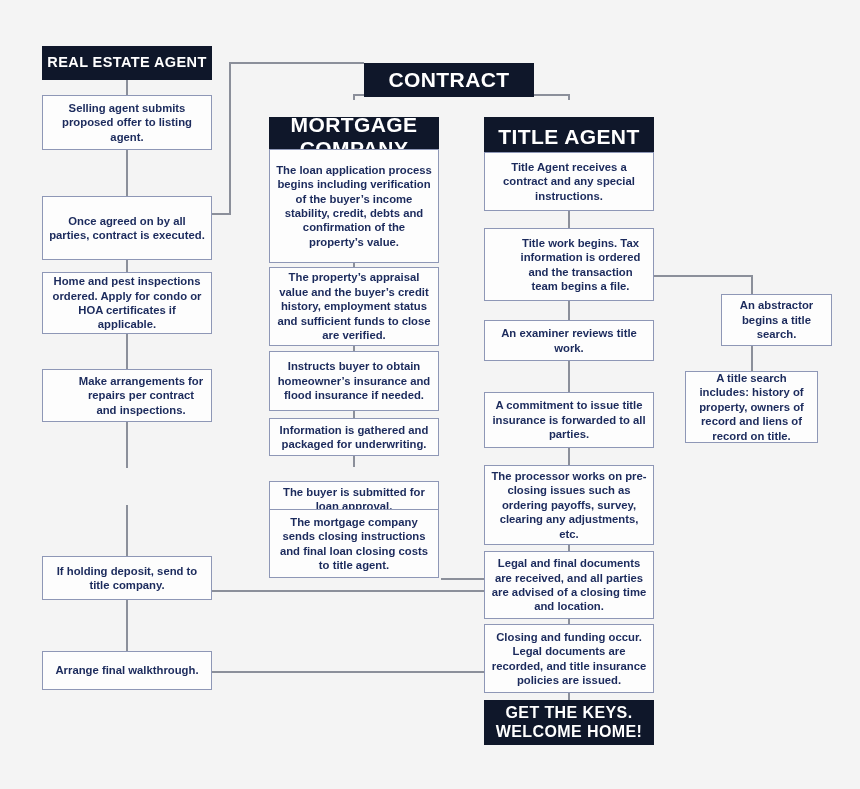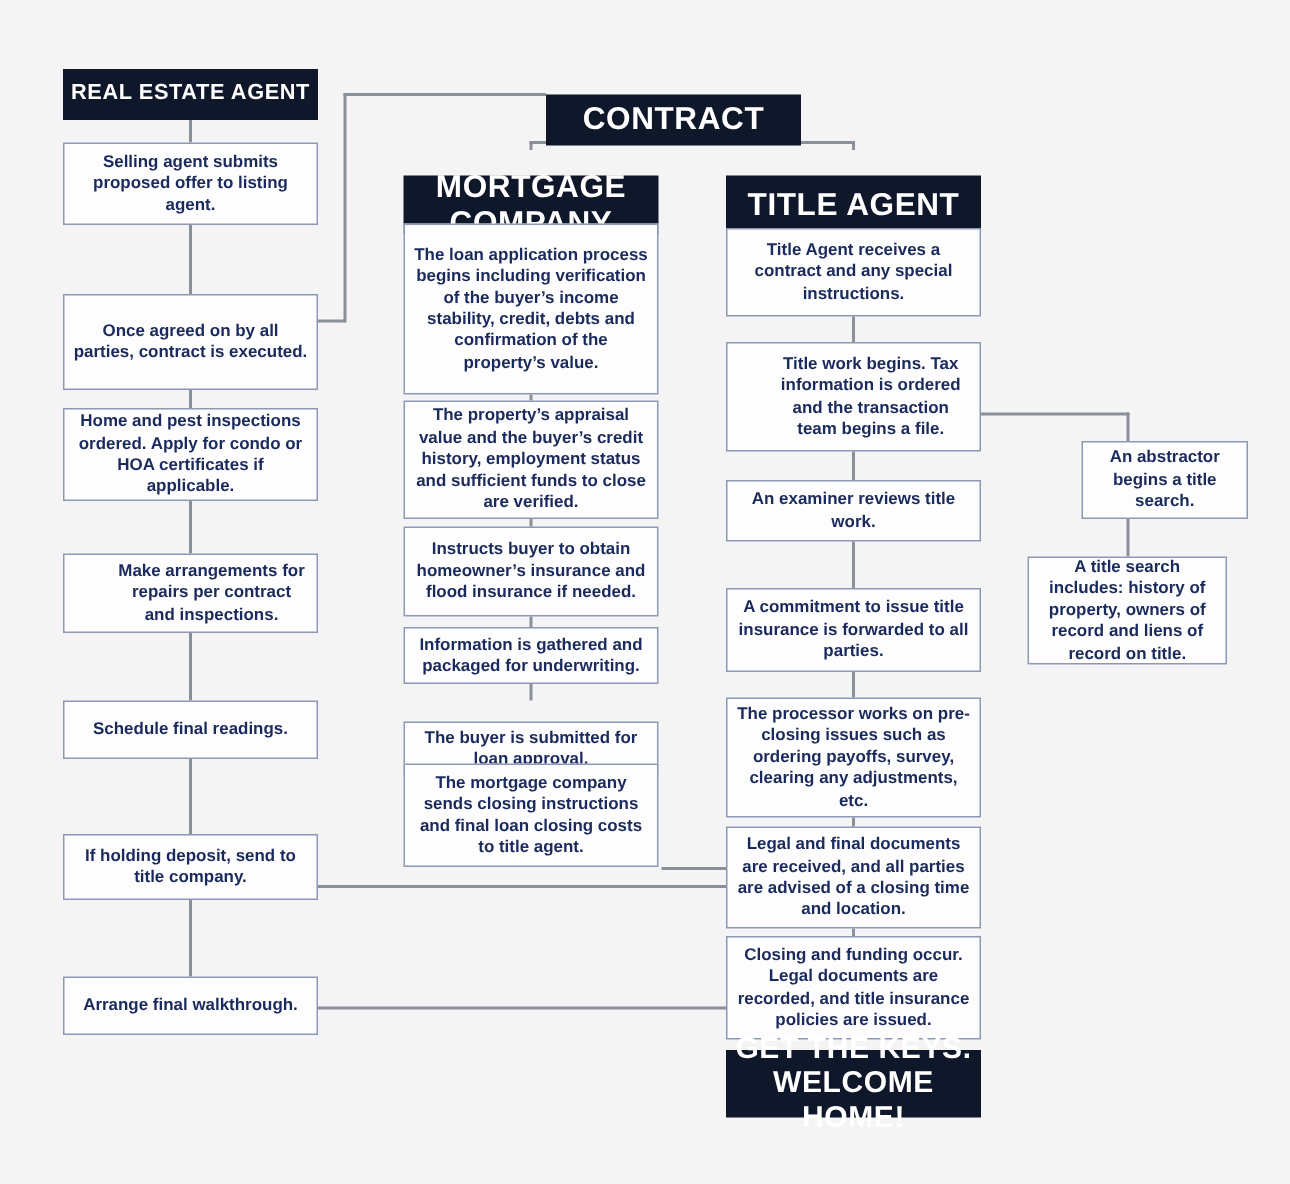--- a/index.html
+++ b/index.html
@@ -33,21 +33,21 @@
     display: flex;
     align-items: center;
     justify-content: center;
     text-align: center;
     font-weight: bold;
     letter-spacing: .4px;
     line-height: 1.1;
   }
   .hdr.h1 { font-size: 14.5px; }
   .hdr.h2 { font-size: 21px; margin-top: 17px; }
-  .hdr.keys { font-size: 20px; line-height: 1.15; }
+  .hdr.keys { font-size: 16px; line-height: 1.15; }
 
   
   .box {
     position: absolute;
     background: #fdfdfd;
     border: 1px solid #8e97b6;
     color: #1b2a5c;
     display: flex;
     align-items: center;
     justify-content: center;
@@ -129,23 +129,20 @@
   </div>
   <div class="box" style="left:42px; top:196px; width:170px; height:64px;">
     <span>Once agreed on by all parties, contract is executed.</span>
   </div>
   <div class="box" style="left:42px; top:272px; width:170px; height:62px;">
     <span>Home and pest inspections ordered. Apply for condo or HOA certificates if applicable.</span>
   </div>
   <div class="box" style="left:42px; top:369px; width:170px; height:53px;padding-left:34px;">
     <span>Make arrangements for repairs per contract and inspections.</span>
   </div>
-  <div class="box" style="left:42px; top:467px; width:170px; height:39px;">
-    <span>Schedule final readings.</span>
-  </div>
   <div class="box" style="left:42px; top:556px; width:170px; height:44px;">
     <span>If holding deposit, send to title company.</span>
   </div>
   <div class="box" style="left:42px; top:651px; width:170px; height:39px;">
     <span>Arrange final walkthrough.</span>
   </div>
 
   <div class="box" style="left:269px; top:149px; width:170px; height:114px;">
     <span>The loan application process begins including verification of the buyer’s income stability, credit, debts and confirmation of the property’s value.</span>
   </div>

